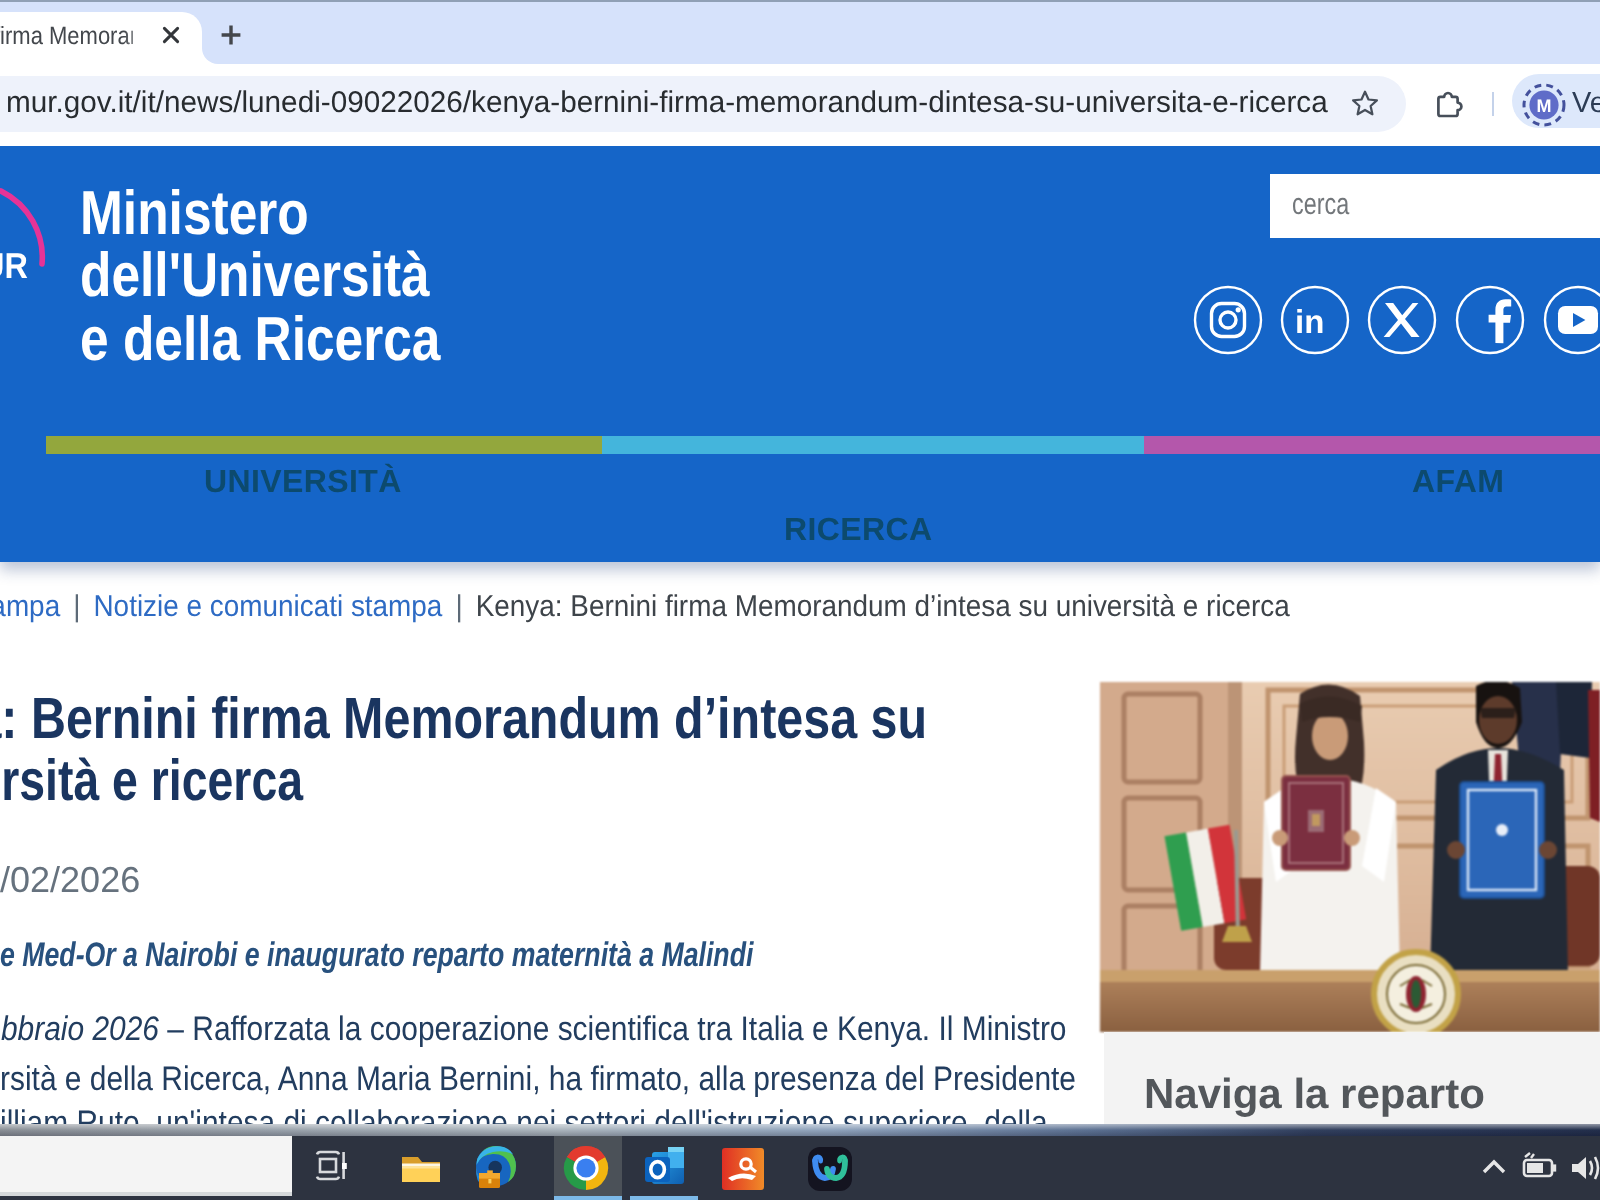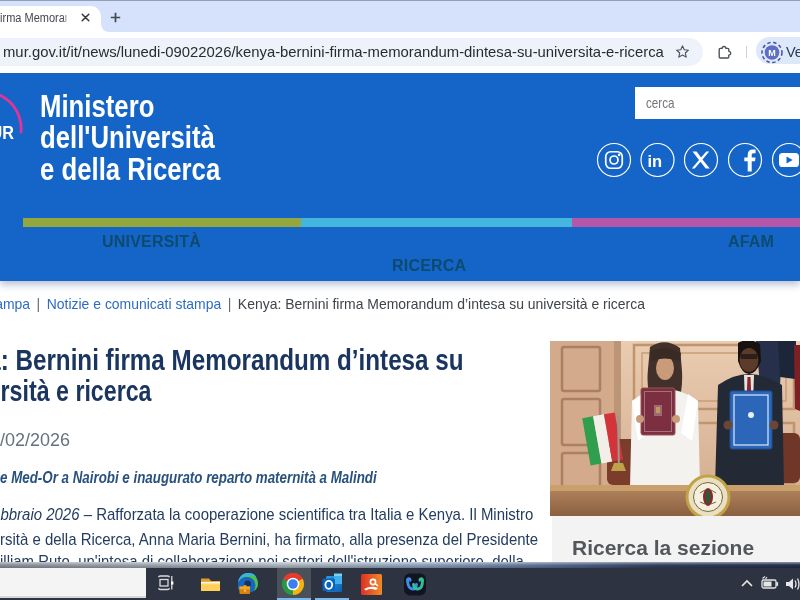--- a/index.html
+++ b/index.html
@@ -85,21 +85,21 @@
 
     <rect x="183" y="11" width="20" height="14" rx="3.6" fill="#fff"></rect>
     <path d="M190.5 14.5 L196.7 18 L190.5 21.5 Z" fill="#1565c8"></path>
   </svg>
 
   <div class="abs" id="stripe-g"></div>
   <div class="abs" id="stripe-c"></div>
   <div class="abs" id="stripe-m"></div>
   <div class="abs navitem" style="left:102px;">UNIVERSITÀ</div>
   <div class="abs navitem" style="left:392px;margin-top:24px;">RICERCA</div>
-  <div class="abs navitem" style="left:728px;">AFAM</div>
+  <div class="abs navitem" style="left:706px;">AFAM</div>
 
   <div class="abs sx" id="crumbs"><a>Stampa</a><span class="csep">|</span><a>Notizie e comunicati stampa</a><span class="csep">|</span><span>Kenya: Bernini firma Memorandum d’intesa su università e ricerca</span></div>
 
   <div class="abs sx" id="h1">Kenya: Bernini firma Memorandum d’intesa su</div>
   <div class="abs sx" id="h1b">università e ricerca</div>
   <div class="abs" id="date">09/02/2026</div>
   <div class="abs sx" id="subt">e Med-Or a Nairobi e inaugurato reparto maternità a Malindi</div>
   <div class="abs bodyline sx" style="left:-12.5px;top:505px;"><i>febbraio 2026</i> – Rafforzata la cooperazione scientifica tra Italia e Kenya. Il Ministro</div>
   <div class="abs bodyline sx" style="left:0px;top:530px;">rsità e della Ricerca, Anna Maria Bernini, ha firmato, alla presenza del Presidente</div>
   <div class="abs bodyline sx" style="left:0px;top:552px;">illiam Ruto, un'intesa di collaborazione nei settori dell'istruzione superiore, della</div>
@@ -173,21 +173,21 @@
     <rect x="0" y="150" width="250" height="25" fill="url(#desk)"></rect>
 
     <circle cx="158" cy="156" r="21" fill="#e9dfc2" stroke="#c2a247" stroke-width="3"></circle>
     <circle cx="158" cy="156" r="14.5" fill="#f4efdf" stroke="#7a6a35" stroke-width="1"></circle>
     <ellipse cx="158" cy="156" rx="5" ry="9" fill="#8e2430"></ellipse>
     <ellipse cx="158" cy="156" rx="2.5" ry="7" fill="#2c5a34"></ellipse>
     <path d="M150 152 L155 149 M166 152 L161 149 M150 161 L155 163 M166 161 L161 163" stroke="#7a6a35" stroke-width="1"></path>
   </svg>
 
   <div class="abs" id="navsec"></div>
-  <div class="abs" id="navsectxt">Ricerca la sezione</div>
+  <div class="abs" id="navsectxt">Naviga la reparto</div>
 
   <div class="abs" id="tabstrip"></div>
   <div class="abs" id="tab"></div>
   <div class="abs" style="left:101px;top:24px;width:8px;height:8px;background:#fff;"></div>
   <div class="abs" style="left:101px;top:24px;width:8px;height:8px;background:#d6e2fb;border-bottom-left-radius:8px;"></div>
   <div class="abs sx" id="tabtitle">firma Memorand</div>
   <div class="abs" id="tabfade"></div>
   <svg class="abs" style="left:80.5px;top:13px;" width="9" height="9" viewBox="0 0 9 9">
     <path d="M1.2 1.2 L7.8 7.8 M7.8 1.2 L1.2 7.8" stroke="#33363a" stroke-width="1.5" stroke-linecap="round"></path>
   </svg>

